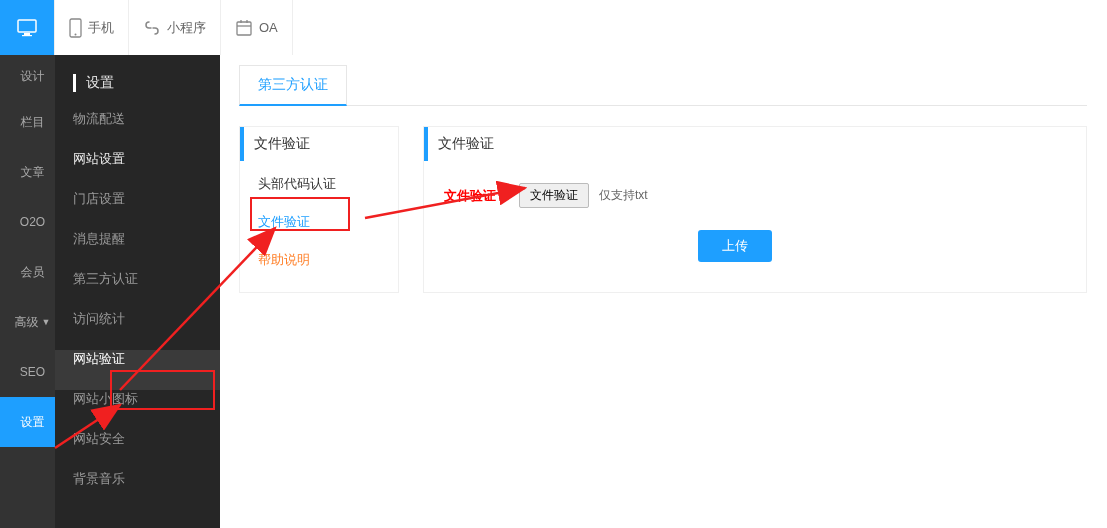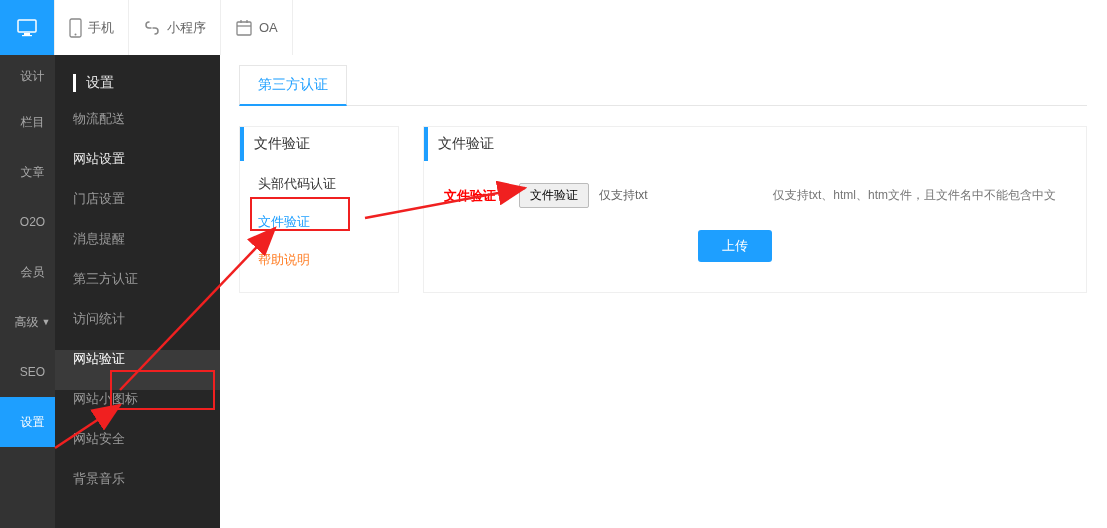--- a/index.html
+++ b/index.html
@@ -181,21 +181,20 @@
       <div class="sp-item sp-help">帮助说明</div>
       <div class="red-box" style="left:10px; top:70px; width:100px; height:34px;"></div>
     </div>
 
     <div class="content-panel">
       <div class="panel-head">文件验证</div>
       <div class="form-row">
         <span class="form-label">文件验证：</span>
         <button class="file-btn">文件验证</button>
         <span class="file-status">仅支持txt</span>
-        <span class="file-hint">仅支持txt、html、htm文件，且文件名中不能包含中文</span>
       </div>
       <div class="upload-row">
         <button class="upload-btn">上传</button>
       </div>
     </div>
   </div>
 </div>
 
 <svg class="arrows">
   <defs>

